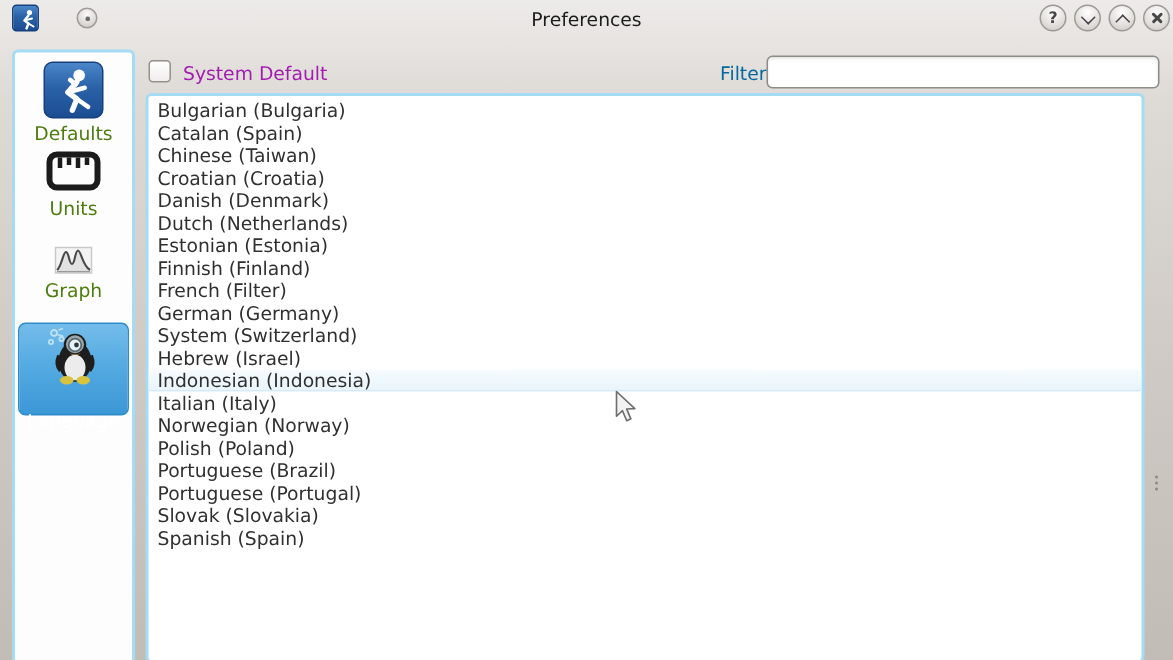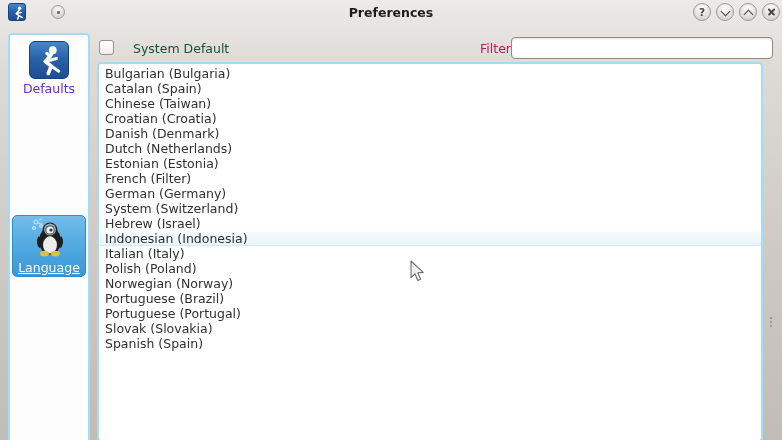--- a/index.html
+++ b/index.html
@@ -5,21 +5,21 @@
   html,body{margin:0;padding:0;}
   body{
     width:782px;height:440px;position:relative;overflow:hidden;
     background:linear-gradient(180deg,#edebe9 0%,#dedad6 15%,#cfcac5 55%,#c1bcb6 100%);
     font-family:"DejaVu Sans","Liberation Sans",sans-serif;
     font-size:12.5px;color:#2f2f2f;
     -webkit-font-smoothing:antialiased;
   }
   
   .titlebar{position:absolute;top:0;left:0;width:782px;height:28px;}
-  .win-title{position:absolute;top:5px;left:0;width:100%;text-align:center;color:#1c1c1c;font-size:12.5px;font-weight:bold;}
+  .win-title{position:absolute;top:5px;left:0;width:100%;text-align:center;color:#1c1c1c;font-size:12.5px;}
   .app-icon{position:absolute;left:8px;top:3px;width:18px;height:18px;border-radius:3px;
     background:linear-gradient(180deg,#4a86c8 0%,#2a62a8 45%,#1c4d92 100%);
     border:1px solid #16407e;box-sizing:border-box;}
   .app-icon svg{position:absolute;left:1px;top:1px;}
   .dot-btn{position:absolute;left:51px;top:5px;width:14px;height:14px;border-radius:50%;
     background:radial-gradient(circle at 50% 30%,#fafafa,#dedbd7 60%,#c9c5c1);
     border:1px solid #a09c98;box-sizing:border-box;}
   .dot-btn .dot{position:absolute;left:5px;top:5px;width:2.5px;height:2.5px;border-radius:50%;background:#6b6b6b;}
   .round-btn{position:absolute;top:3px;width:18px;height:18px;border-radius:50%;
     background:radial-gradient(circle at 50% 28%,#ffffff,#e4e1de 55%,#ccc8c4 100%);
@@ -33,39 +33,39 @@
   .chev.down{transform:rotate(45deg);margin-top:3.5px;}
   .chev.up{transform:rotate(-135deg);margin-top:6.5px;}
   .xmark{position:relative;display:block;width:100%;height:100%;}
   .xmark::before,.xmark::after{content:"";position:absolute;left:3.5px;top:7px;width:9px;height:1.7px;background:#474747;border-radius:1px;}
   .xmark::before{transform:rotate(45deg);}
   .xmark::after{transform:rotate(-45deg);}
   
   .sidebar{position:absolute;left:8px;top:33px;width:82px;height:410px;
     background:#fdfdfd;border:2px solid #a6dcf3;border-radius:4px;box-sizing:border-box;}
   .side-item{position:absolute;left:2px;width:74px;text-align:center;cursor:default;}
-  .side-item .lbl{display:block;color:#6d28d9;font-size:12.5px;margin-top:2px;}
+  .side-item .lbl{display:block;color:#4d7c0f;font-size:12.5px;margin-top:2px;}
   .it-defaults{top:6px;}
   .it-defaults .ic{display:block;margin:0 auto;width:40px;height:38px;border-radius:6px;
     background:linear-gradient(180deg,#4a86c8 0%,#2a62a8 45%,#1c4d92 100%);
     border:1px solid #16407e;box-sizing:border-box;}
   .it-units{top:64px;}
   .it-units .ic{display:block;margin:0 auto;width:38px;height:30px;}
   .it-graph{top:129px;}
   .it-graph .ic{display:block;margin:0 auto;width:26px;height:20px;}
   .it-language{top:180px;height:62px;border-radius:5px;
     background:linear-gradient(180deg,#74bcea 0%,#55abe2 45%,#3c97d6 100%);
     border:1px solid #2f8ccb;box-sizing:border-box;}
   .it-language .ic{display:block;margin:1px auto 0;width:44px;height:40px;}
-  .it-language .lbl{color:#ffffff;text-decoration:underline;margin-top:3px;}
+  .it-language .lbl{color:#ffffff;margin-top:16px;}
   
   .checkbox{position:absolute;left:99px;top:40px;width:15px;height:15px;border-radius:3px;
     background:linear-gradient(180deg,#ffffff,#f0eeec);border:1px solid #95918d;box-sizing:border-box;}
-  .cb-label{position:absolute;left:133px;top:41px;color:#14532d;}
-  .filter-label{position:absolute;left:480px;top:41px;color:#be185d;}
+  .cb-label{position:absolute;left:122px;top:41px;color:#a21caf;}
+  .filter-label{position:absolute;left:480px;top:41px;color:#0369a1;}
   .filter-input{position:absolute;left:511px;top:37px;width:252px;height:20px;
     border:1px solid #8f8b87;border-radius:4px;background:#ffffff;
     font-family:"DejaVu Sans","Liberation Sans",sans-serif;font-size:12px;padding:0 4px;outline:none;
     box-shadow:inset 0 1px 2px rgba(0,0,0,0.12);}
   
   .listbox{position:absolute;left:97px;top:62px;width:666px;height:380px;
     background:#ffffff;border:2px solid #a6dcf3;border-radius:4px;box-sizing:border-box;
     padding-top:2px;overflow:hidden;}
   .list-row{height:15px;line-height:15px;padding-left:6px;color:#303030;white-space:nowrap;cursor:default;}
   .list-row.selected{
@@ -113,21 +113,39 @@
     <span class="ic"><svg width="38" height="36" viewBox="0 0 24 24">
       <circle cx="14.5" cy="5.5" r="2.6" fill="#fff"></circle>
       <path d="M13.5 8.5 L9.5 13 L13.5 16 L11.5 21" stroke="#fff" stroke-width="2.4" fill="none" stroke-linecap="round" stroke-linejoin="round"></path>
       <path d="M9.5 13 L17 11" stroke="#fff" stroke-width="2" stroke-linecap="round"></path>
       <path d="M13.5 16 L18.5 19.5" stroke="#fff" stroke-width="2" stroke-linecap="round"></path>
       <path d="M10.5 7.5 L13 9.5" stroke="#fff" stroke-width="2" stroke-linecap="round"></path>
     </svg></span>
     <span class="lbl">Defaults</span>
   </div>
 
-
+  <div class="side-item it-units">
+    <span class="ic"><svg width="38" height="30" viewBox="0 0 38 30">
+      <rect x="3" y="4" width="32" height="22" rx="5" fill="none" stroke="#1b1b1b" stroke-width="4"></rect>
+      <path d="M10 6 v7" stroke="#1b1b1b" stroke-width="3"></path>
+      <path d="M16 6 v5" stroke="#1b1b1b" stroke-width="3"></path>
+      <path d="M22 6 v7" stroke="#1b1b1b" stroke-width="3"></path>
+      <path d="M28 6 v5" stroke="#1b1b1b" stroke-width="3"></path>
+    </svg></span>
+    <span class="lbl">Units</span>
+  </div>
+
+  <div class="side-item it-graph">
+    <span class="ic"><svg width="26" height="20" viewBox="0 0 26 20">
+      <rect x="1" y="1" width="24" height="17" fill="#f4f4f4" stroke="#c9c9c9" stroke-width="1"></rect>
+      <path d="M2 16 C5 14,6 4,8 4 C10 4,10 12,12 12 C14 12,14 3,16 3 C18 3,19 13,24 16" fill="#e2e2e2" stroke="#4a4a4a" stroke-width="1.4"></path>
+      <path d="M2 17 h22" stroke="#9a9a9a" stroke-width="1"></path>
+    </svg></span>
+    <span class="lbl">Graph</span>
+  </div>
 
   <div class="side-item it-language">
     <span class="ic"><svg width="44" height="40" viewBox="0 0 44 40">
       <g stroke="#bfe2f2" stroke-width="1.2" fill="none">
         <circle cx="9" cy="5" r="2"></circle>
             <circle cx="14" cy="9" r="1.4"></circle>
             <circle cx="7" cy="11" r="1.4"></circle>
         <path d="M12 3 l3 -1 M11 6 l4 1"></path>
       </g>
       <ellipse cx="23" cy="24" rx="11" ry="13.5" fill="#1e1e1e"></ellipse>
@@ -153,28 +171,29 @@
 <input class="filter-input" type="text" value="" style="">
 
 <div class="listbox">
     <div class="list-row">Bulgarian (Bulgaria)</div>
     <div class="list-row">Catalan (Spain)</div>
     <div class="list-row">Chinese (Taiwan)</div>
     <div class="list-row">Croatian (Croatia)</div>
     <div class="list-row">Danish (Denmark)</div>
     <div class="list-row">Dutch (Netherlands)</div>
     <div class="list-row">Estonian (Estonia)</div>
+    <div class="list-row">Finnish (Finland)</div>
     <div class="list-row">French (Filter)</div>
     <div class="list-row">German (Germany)</div>
     <div class="list-row">System (Switzerland)</div>
     <div class="list-row">Hebrew (Israel)</div>
     <div class="list-row hovered">Indonesian (Indonesia)</div>
     <div class="list-row">Italian (Italy)</div>
+    <div class="list-row">Norwegian (Norway)</div>
     <div class="list-row">Polish (Poland)</div>
-    <div class="list-row">Norwegian (Norway)</div>
     <div class="list-row">Portuguese (Brazil)</div>
     <div class="list-row">Portuguese (Portugal)</div>
     <div class="list-row">Slovak (Slovakia)</div>
     <div class="list-row">Spanish (Spain)</div>
   </div>
 
 <span class="resize-grip">
     <i></i>
     <i></i>
     <i></i>

